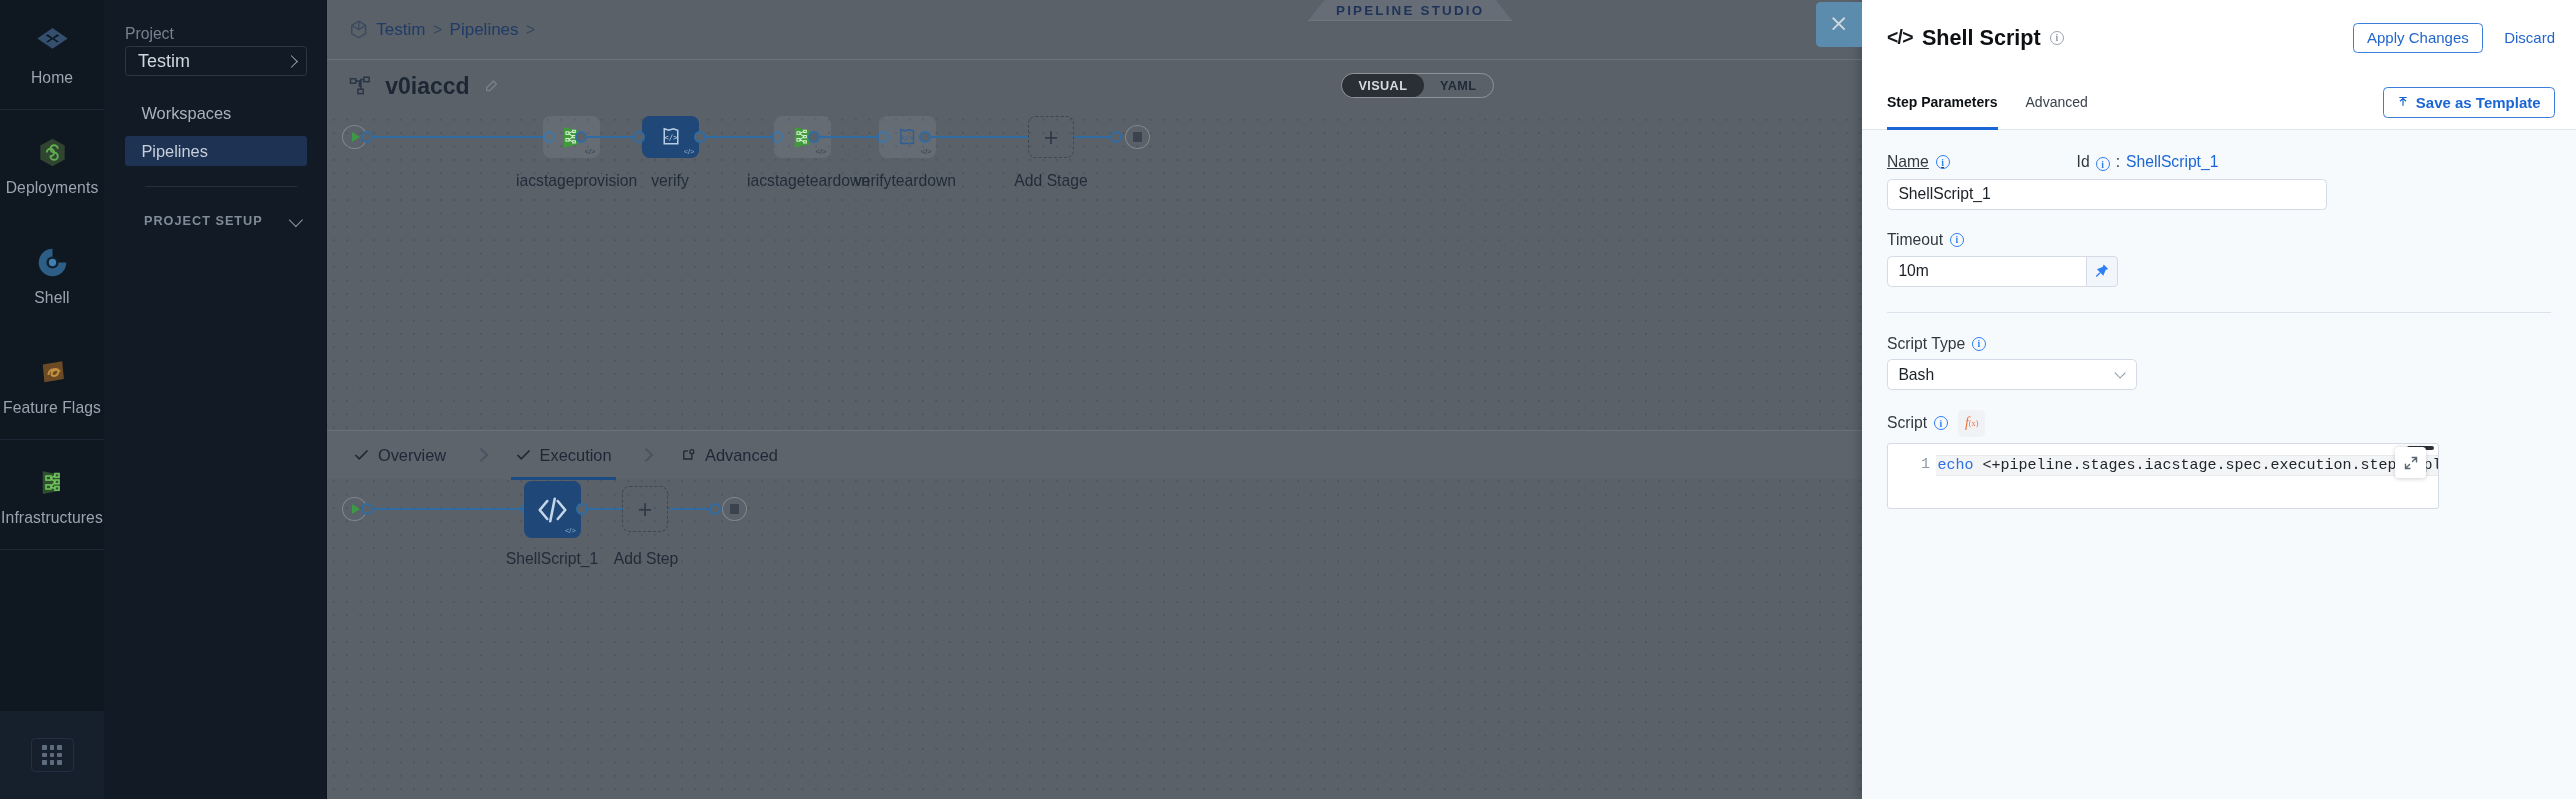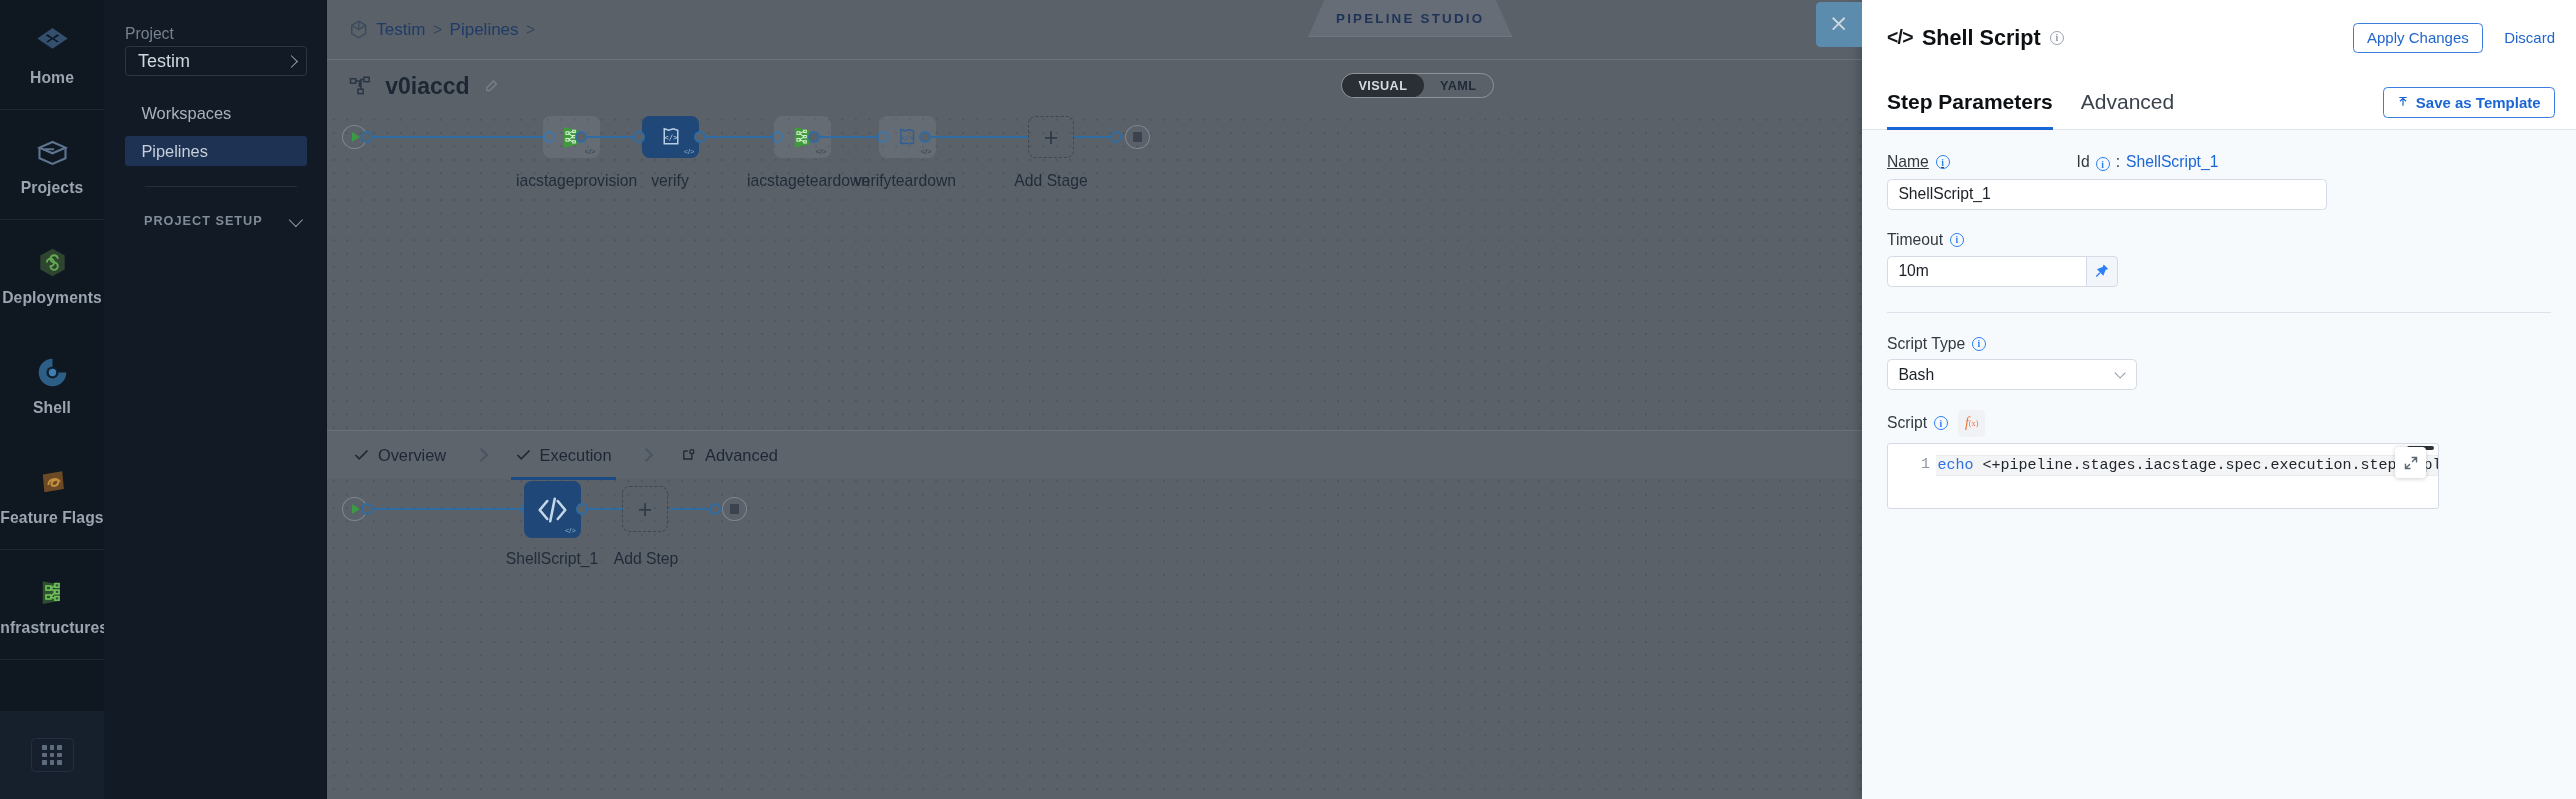--- a/index.html
+++ b/index.html
@@ -21,21 +21,21 @@
     width: 104px; height: 110px;
     display: flex; flex-direction: column; align-items: center; justify-content: center;
     gap: 7.5px; cursor: pointer; position: relative;
   }
   .rail-item.sep-below::after {
     content: ""; position: absolute; left: 0; bottom: 0; width: 104px; height: 0.7px;
     background: #1d2836;
   }
   .rail-label {
     font-size: 15.7px; color: #9aa5b1; letter-spacing: 0.1px; text-align: center;
-    font-weight: 700;
+    font-weight: 400;
   }
   .rail-icon { width: 39px; height: 39px; display: block; }
   #rail-grid-wrap {
     margin-top: auto; width: 104px; height: 88px;
     display: flex; align-items: center; justify-content: center;
     background: #16202d;
   }
   #rail-grid-btn {
     width: 43px; height: 34px; border: 0.7px solid #233043; border-radius: 4.5px;
     display: flex; align-items: center; justify-content: center; cursor: pointer;
@@ -91,21 +91,21 @@
   }
   #breadcrumb-bar {
     position: absolute; left: 0; top: 0; width: 100%; height: 60px;
     display: flex; align-items: center; padding-left: 22.4px; gap: 7.5px;
     border-bottom: 0.7px solid #6b737c;
   }
   .bc-link { font-size: 17px; color: #1f3b66; cursor: pointer; }
   .bc-sep { font-size: 15.7px; color: #2c4straight; color: #33455f; }
   #bc-cube { width: 19.4px; height: 21px; }
   #studio-badge {
-    position: absolute; left: 981px; top: 0; height: 37px; padding: 0 27px;
+    position: absolute; left: 981px; top: 0; height: 21px; padding: 0 27px;
     background: #666d77; display: flex; align-items: center;
     clip-path: polygon(16.4px 0, calc(100% - 16.4px) 0, 100% 100%, 0 100%);
     border: 0.7px solid #6f7680; border-top: none;
   }
   #studio-badge span {
     font-size: 13.4px; letter-spacing: 2.2px; color: #1e3357; font-weight: 600;
   }
   #title-bar {
     position: absolute; left: 0; top: 60px; width: 100%; height: 52px;
     display: flex; align-items: center; padding-left: 22.4px; gap: 13.4px;
@@ -229,21 +229,21 @@
     display: flex; align-items: center; cursor: pointer;
   }
   #discard-btn { color: #2266cc; font-size: 15px; font-weight: 500; cursor: pointer; }
 
   #drawer-tabs {
     position: absolute; left: 0; top: 75px; width: 100%; height: 55px;
     background: #fff; border-bottom: 0.7px solid #dfe5ec;
     display: flex; align-items: center; padding: 0 21px 0 25px;
   }
   .dtab {
-    height: 55px; display: flex; align-items: center; font-size: 21px;
+    height: 55px; display: flex; align-items: center; font-size: 14px;
     color: #3a424c; margin-right: 28px; position: relative; cursor: pointer;
   }
   .dtab.active { color: #0d1114; font-weight: 700; }
   .dtab.active::after {
     content: ""; position: absolute; left: 0; right: 0; bottom: 0; height: 3px; background: #1b66d6;
   }
   #save-template {
     margin-left: auto; height: 31px; padding: 0 13.4px; border: 0.7px solid #3b7ddd;
     border-radius: 4.5px; background: #fff; color: #1b66d6; font-size: 15px; font-weight: 600;
     display: flex; align-items: center; gap: 6.7px; cursor: pointer;
@@ -336,28 +336,20 @@
       <svg class="rail-icon" viewBox="0 0 48 48">
         <path d="M24 8 L40 19 L24 30 L8 19 Z" fill="none" stroke="#35506e" stroke-width="3"></path>
         <path d="M24 8 L31 13 L24 18 L17 13 Z" fill="#35506e"></path>
         <path d="M33 15 L40 19 L33 24 L26 19 Z" fill="#35506e"></path>
         <path d="M15 15 L22 19 L15 24 L8 19 Z" fill="#35506e"></path>
         <path d="M24 20 L31 25 L24 30 L17 25 Z" fill="#35506e"></path>
       </svg>
       <span class="rail-label">Home</span>
     </div>
 
-    <div class="rail-item sep-below">
-      <svg class="rail-icon" viewBox="0 0 48 48">
-        <path d="M8 18 L24 11 L40 18 L24 25 Z" fill="none" stroke="#5e7590" stroke-width="2.6"></path>
-        <path d="M8 18 L8 31 L24 38 L40 31 L40 18" fill="none" stroke="#5e7590" stroke-width="2.6"></path>
-        <path d="M14 20 L26 20" stroke="#5e7590" stroke-width="2.4"></path>
-      </svg>
-      <span class="rail-label">Projects</span>
-    </div>
 
     <div class="rail-item">
       <svg class="rail-icon" viewBox="0 0 48 48">
         <path d="M24 7 L39 15.5 L39 32.5 L24 41 L9 32.5 L9 15.5 Z" fill="#2f4530"></path>
         <path d="M17 24 a4.5 4.5 0 1 1 4.5 4.5 a4.5 4.5 0 1 0 4.5 -4.5 a4.5 4.5 0 1 1 4.5 -4.5 a4.5 4.5 0 1 0 -4.5 4.5" fill="none" stroke="#62ad52" stroke-width="2.4"></path>
       </svg>
       <span class="rail-label">Deployments</span>
     </div>
 
     <div class="rail-item">

